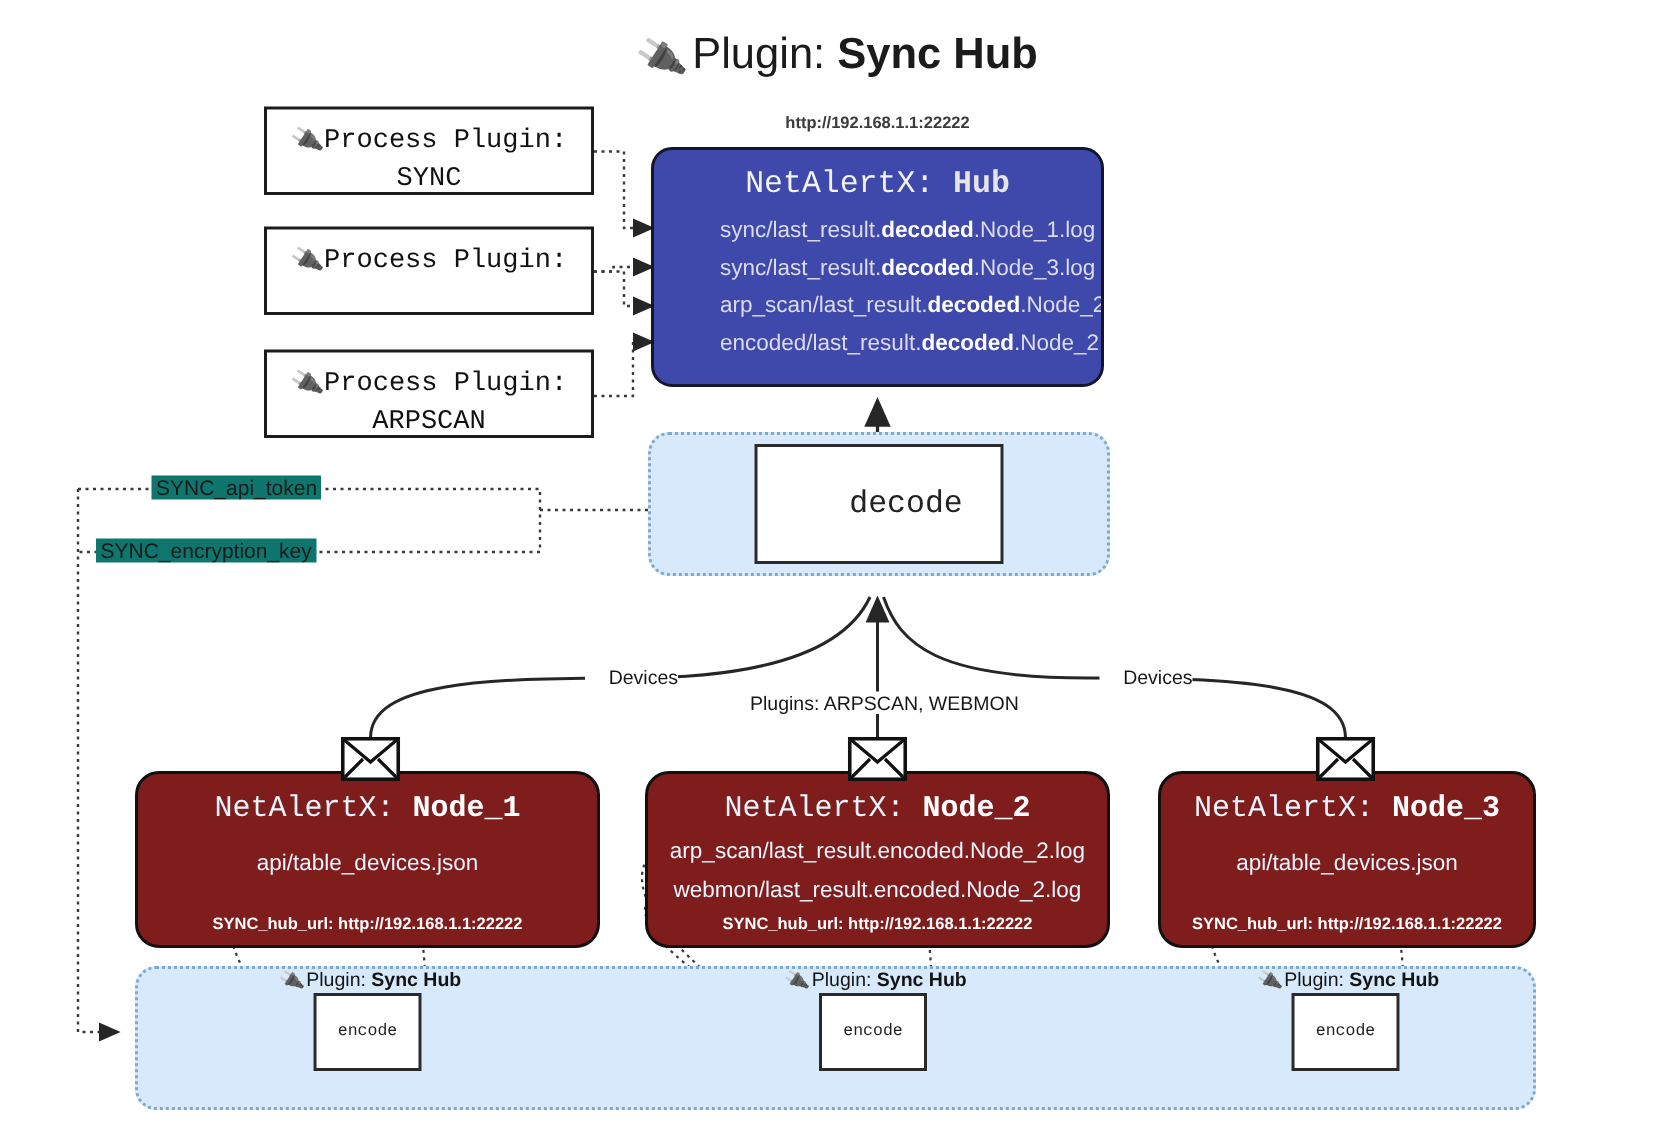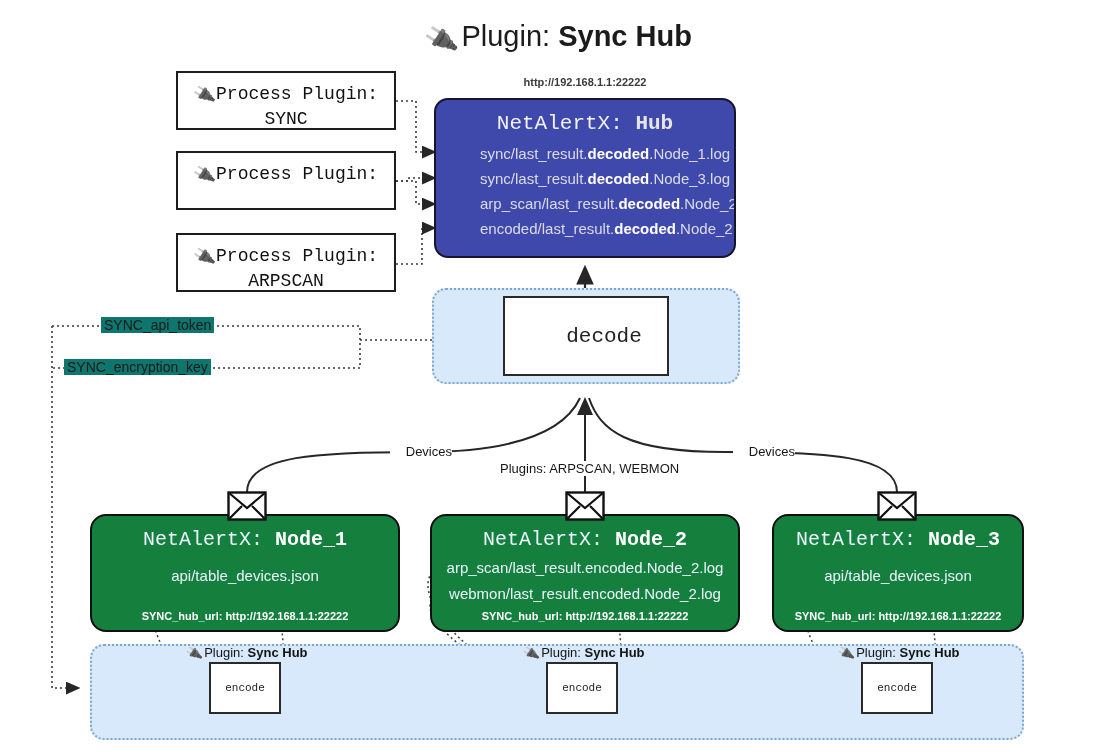--- a/index.html
+++ b/index.html
@@ -125,21 +125,21 @@
     align-items: center;
     justify-content: center;
     color: #222;
     font-family: "Liberation Mono", "DejaVu Sans Mono", monospace;
   }
   #decode { font-size: 21px; }
   .encode-box { font-size: 11px; }
 
   
   .netnode {
-    background: #15803d;
+    background: #7f1d1d;
     border: 2px solid #101010;
     border-radius: 16px;
     color: #ffffff;
     overflow: hidden;
   }
   .netnode .nn-title {
     font-family: "Liberation Mono", "DejaVu Sans Mono", monospace;
     font-size: 20px;
     text-align: center;
     margin-top: 12px;

